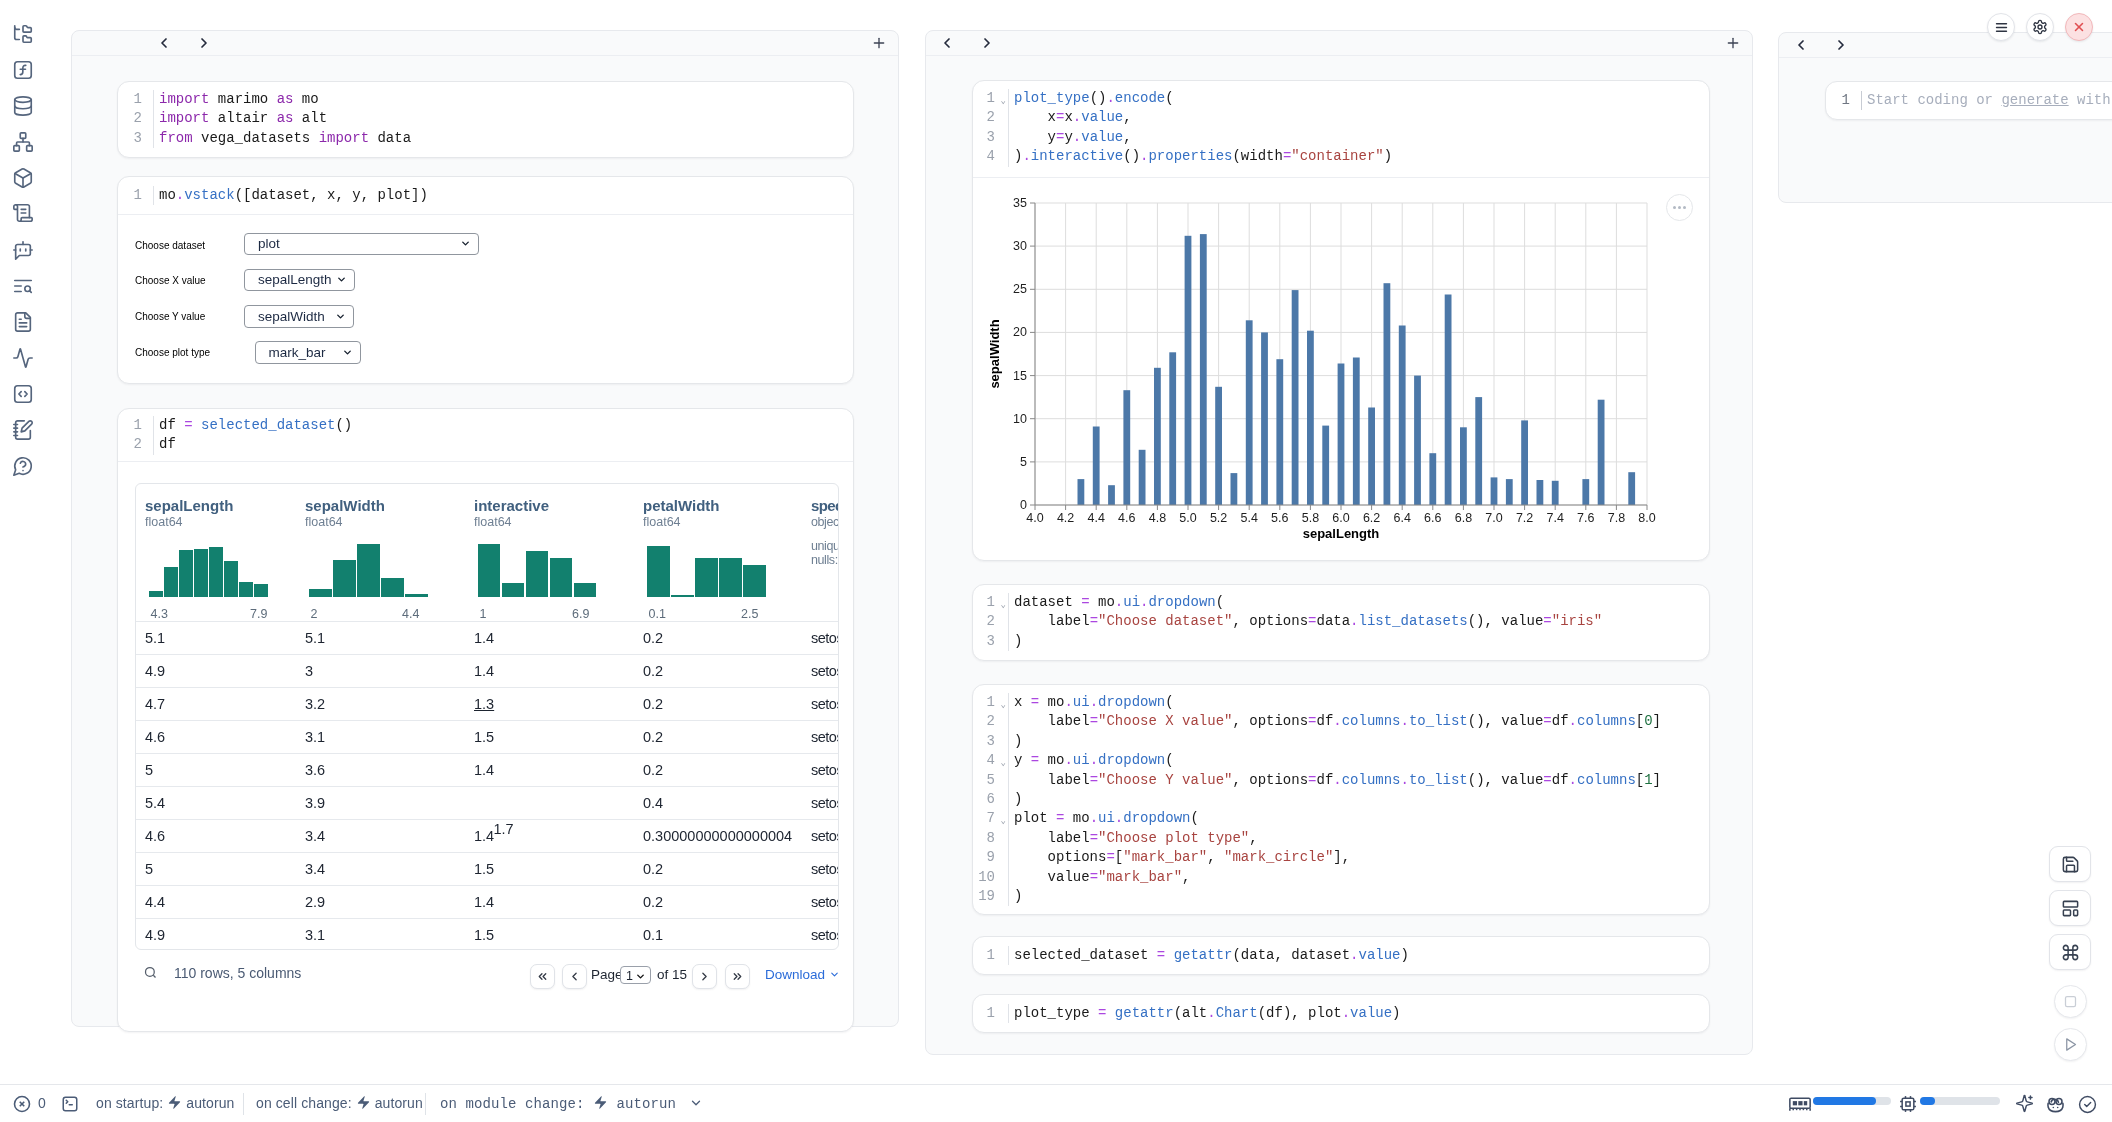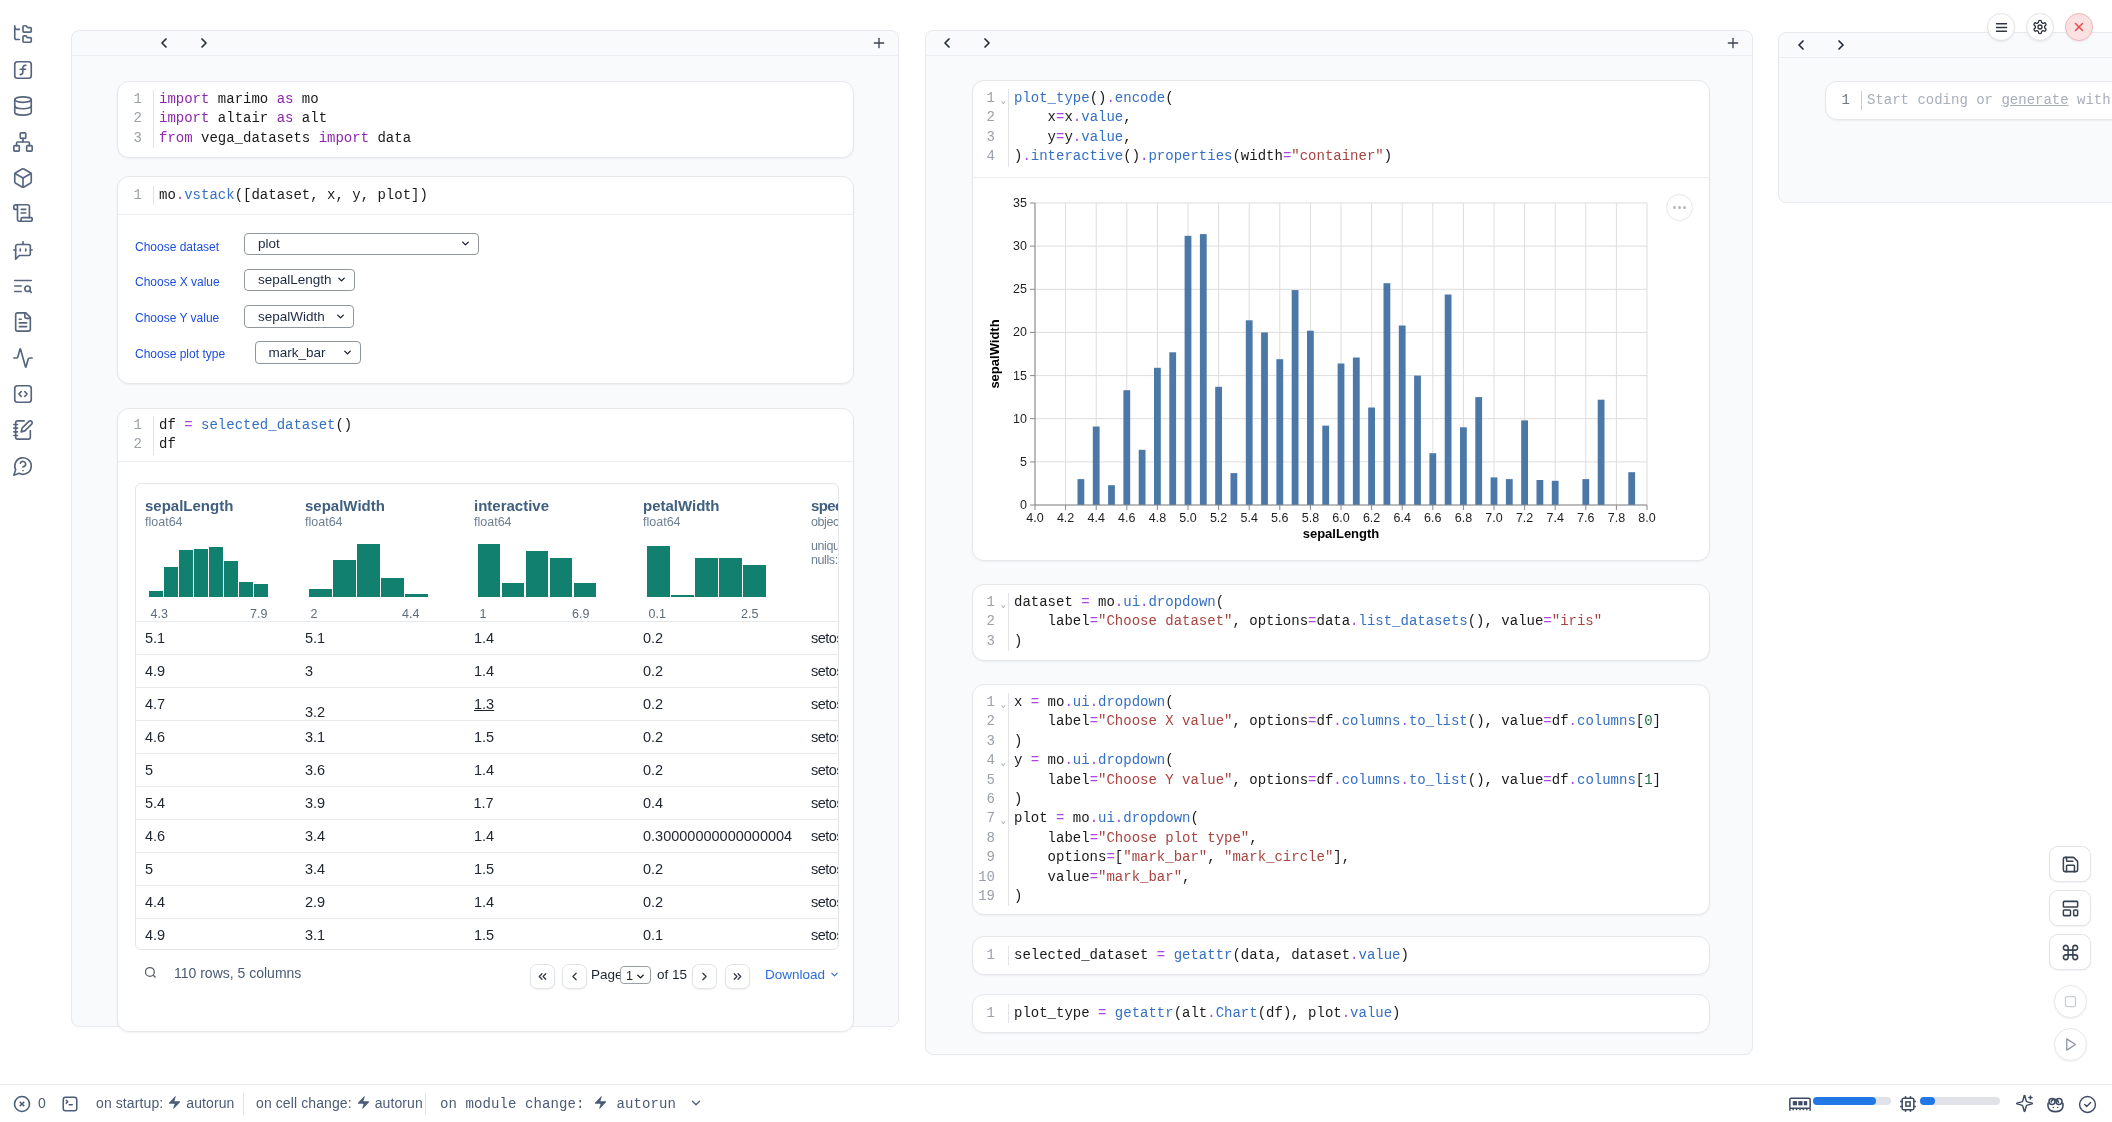--- a/index.html
+++ b/index.html
@@ -17,21 +17,21 @@
   .gut2 { flex:0 0 35px; text-align:right; padding-right:13px; color:#9aa1ac; position:relative; }
   .src { border-left:1px solid #e0e3e8; padding-left:5px; white-space:pre; }
   .fold { position:absolute; right:2px; top:3px; font-size:9px; color:#8e96a3; letter-spacing:0; }
   .k { color:#8c28ab; }
   .o { color:#ab47e0; }
   .f { color:#3570c4; }
   .s { color:#a84440; }
   .num { color:#1e7040; }
   .codepad { padding-top:8px; padding-bottom:9px; }
   .sep { border-bottom:1px solid #eceef2; }
-  .lbl { font-size:12px; color:#1d4ed8; padding-top:1.5px; }
+  .lbl { font-size:10px; color:#000000; padding-top:1.5px; }
   .selbox { position:absolute; background:#fff; border:1px solid #90969e; border-radius:4px;
     font-size:13.5px; color:#1c2942; display:flex; align-items:center; }
   .selbox svg { position:absolute; right:7px; }
   .thname { font-size:15px; font-weight:bold; color:#41607f; }
   .thtype { font-size:12.5px; color:#6e7f92; }
   .hist { position:absolute; display:flex; align-items:flex-end; height:54px; }
   .hist i { background:#12806e; display:block; }
   .mm { font-size:12.5px; color:#5d6c7b; }
   .trow { position:absolute; left:0; width:704px; height:33.1px; border-top:1px solid #e6e9ed;
     font-size:14.5px; color:#1d2430; }
@@ -284,21 +284,21 @@
         </div>
       <div class="trow" style="top:169.8px;">
           <span class="abs" style="left:9.5px;">4.9</span>
           <span class="abs" style="left:169.5px;">3</span>
           <span class="abs" style="left:338.5px;">1.4</span>
           <span class="abs" style="left:507.5px;">0.2</span>
           <span class="abs" style="left:675.5px;letter-spacing:-0.5px;">setosa</span>
         </div>
       <div class="trow" style="top:202.8px;">
           <span class="abs" style="left:9.5px;">4.7</span>
-          <span class="abs" style="left:169.5px;margin-top:8px;">3.2</span>
+          <span class="abs" style="left:169.5px;">3.2</span>
           <span class="abs" style="left:338.5px;text-decoration:underline;">1.3</span>
           <span class="abs" style="left:507.5px;">0.2</span>
           <span class="abs" style="left:675.5px;letter-spacing:-0.5px;">setosa</span>
         </div>
       <div class="trow" style="top:235.9px;">
           <span class="abs" style="left:9.5px;">4.6</span>
           <span class="abs" style="left:169.5px;">3.1</span>
           <span class="abs" style="left:338.5px;">1.5</span>
           <span class="abs" style="left:507.5px;">0.2</span>
           <span class="abs" style="left:675.5px;letter-spacing:-0.5px;">setosa</span>
@@ -306,21 +306,21 @@
       <div class="trow" style="top:269.0px;">
           <span class="abs" style="left:9.5px;">5</span>
           <span class="abs" style="left:169.5px;">3.6</span>
           <span class="abs" style="left:338.5px;">1.4</span>
           <span class="abs" style="left:507.5px;">0.2</span>
           <span class="abs" style="left:675.5px;letter-spacing:-0.5px;">setosa</span>
         </div>
       <div class="trow" style="top:302.0px;">
           <span class="abs" style="left:9.5px;">5.4</span>
           <span class="abs" style="left:169.5px;">3.9</span>
-          <span class="abs" style="left:338px;">1.7</span>
+          <span class="abs" style="left:358px;margin-top:26px;">1.7</span>
           <span class="abs" style="left:507.5px;">0.4</span>
           <span class="abs" style="left:675.5px;letter-spacing:-0.5px;">setosa</span>
         </div>
       <div class="trow" style="top:335.1px;">
           <span class="abs" style="left:9.5px;">4.6</span>
           <span class="abs" style="left:169.5px;">3.4</span>
           <span class="abs" style="left:338.5px;">1.4</span>
           <span class="abs" style="left:507.5px;">0.30000000000000004</span>
           <span class="abs" style="left:675.5px;letter-spacing:-0.5px;">setosa</span>
         </div>

